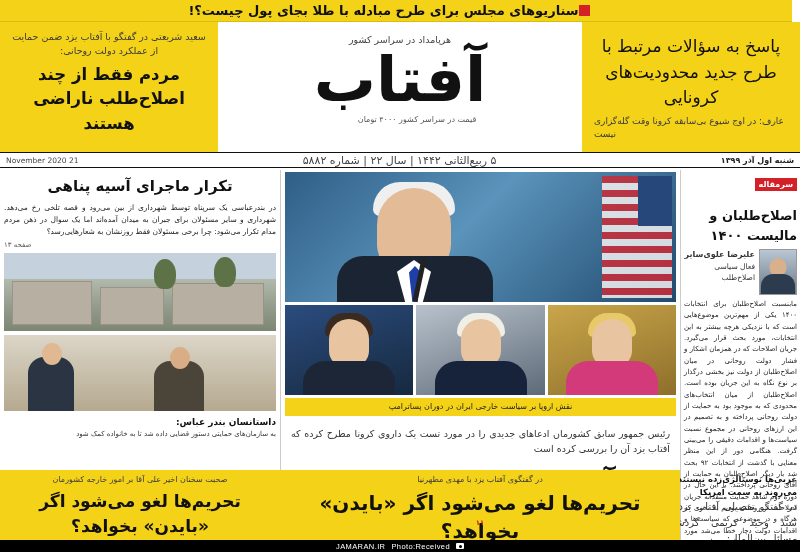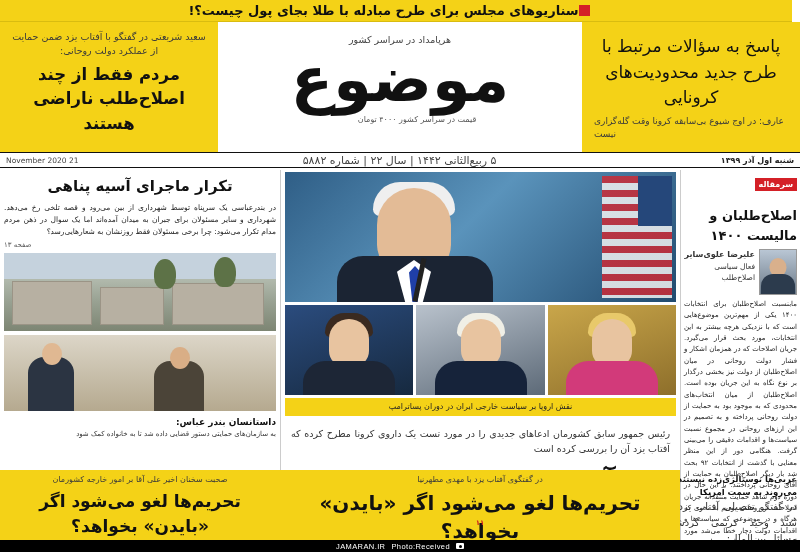--- a/index.html
+++ b/index.html
@@ -318,21 +318,21 @@
 
   <div class="header">
 
     <div class="hdr-right">
       <div class="big">پاسخ به سؤالات مرتبط با طرح جدید محدودیت‌های کرونایی</div>
       <div class="note">عارف: در اوج شیوع بی‌سابقه کرونا وقت گله‌گزاری نیست</div>
     </div>
 
     <div class="masthead">
       <div class="slogan">هرپامداد در سراسر کشور</div>
-      <div class="logo">موضوع</div>
+      <div class="logo">آفتاب</div>
       <div class="sub">قیمت در سراسر کشور ۴۰۰۰ تومان</div>
     </div>
 
     <div class="hdr-left">
       <div class="lead">سعید شریعتی در گفتگو با آفتاب یزد ضمن حمایت از عملکرد دولت روحانی:</div>
       <div class="big">مردم فقط از چند اصلاح‌طلب ناراضی هستند</div>
     </div>
   </div>
 
   <div class="infobar">

